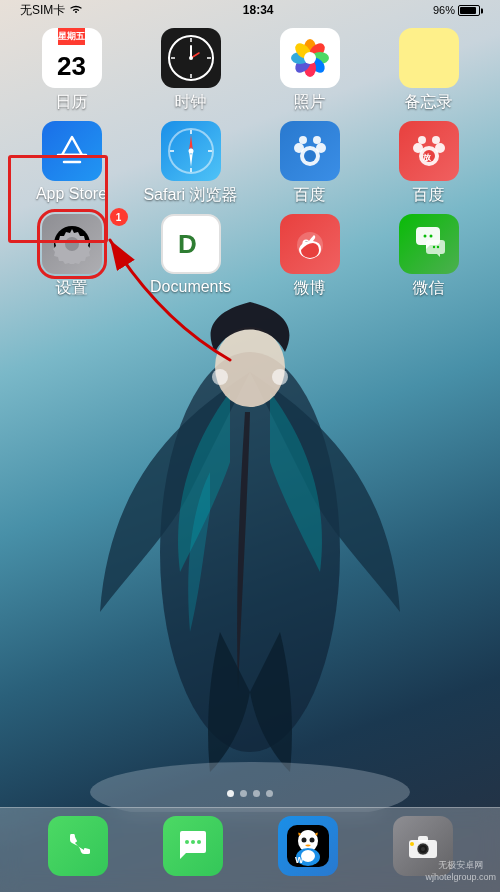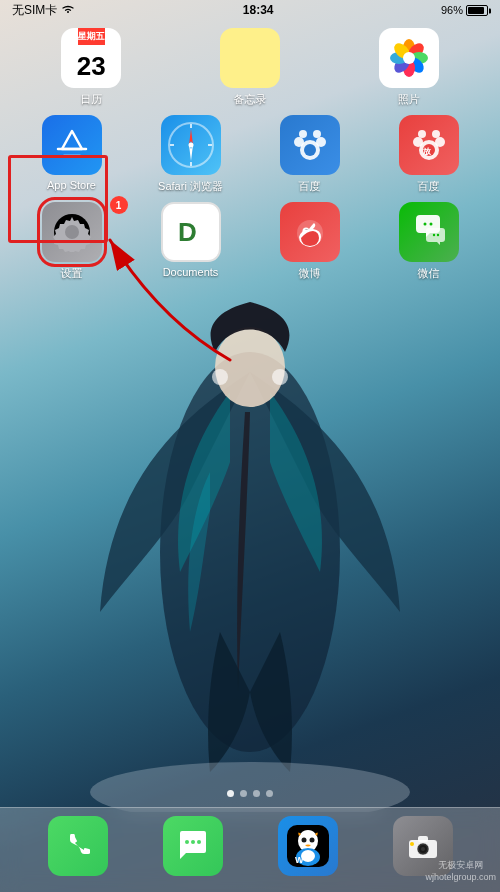--- a/index.html
+++ b/index.html
@@ -35,21 +35,21 @@
 
     
     .status-bar {
       position: absolute;
       top: 0; left: 0; right: 0;
       height: 20px;
       z-index: 10;
       display: flex;
       align-items: center;
       justify-content: space-between;
-      padding: 0 12px;
+      padding: 0 20px;
       color: #000;
       font-size: 12px;
       font-weight: 500;
     }
     .status-left { display: flex; align-items: center; gap: 4px; }
     .status-center { font-size: 12px; font-weight: 600; }
     .status-right { display: flex; align-items: flex-end; gap: 3px; }
 
     
     .battery {
@@ -109,21 +109,21 @@
       border-radius: 13px;
       display: flex;
       align-items: center;
       justify-content: center;
       position: relative;
       overflow: visible;
     }
 
     .app-label {
       margin-top: 4px;
-      font-size: 11px;
+      font-size: 16px;
       color: #fff;
       text-shadow: 0 1px 2px rgba(0,0,0,0.6);
       text-align: center;
       white-space: nowrap;
     }
 
     
     .badge {
       position: absolute;
       top: -6px;
@@ -529,52 +529,70 @@
   <div class="app-row">
 
     <div class="app-item">
       <div class="calendar-icon app-icon">
         <div class="cal-header">星期五</div>
         <div class="cal-date">23</div>
       </div>
       <span class="app-label">日历</span>
     </div>
 
-
-    <div class="app-item">
-      <div class="notes-icon app-icon" style="overflow:hidden;border-radius:13px;">
-        <div class="notes-top"></div>
-        <div class="notes-body">
-          <div class="notes-line" style="background:#aaa;height:2.5px;width:80%;margin-bottom:4px;border-radius:1px;"></div>
-          <div class="notes-line" style="background:#ccc;height:2px;width:65%;margin-bottom:3px;border-radius:1px;"></div>
-          <div class="notes-line" style="background:#ccc;height:2px;width:75%;margin-bottom:3px;border-radius:1px;"></div>
-          <div class="notes-line" style="background:#ccc;height:2px;width:55%;border-radius:1px;"></div>
-        </div>
-      </div>
-      <span class="app-label">备忘录</span>
+    <div class="app-item">
+      <div class="clock-icon app-icon">
+        <svg class="clock-svg" viewBox="0 0 50 50" xmlns="http://www.w3.org/2000/svg">
+          <circle cx="25" cy="25" r="22" fill="#1a1a1a" stroke="#fff" stroke-width="2"></circle>
+
+          <line x1="25" y1="5" x2="25" y2="9" stroke="#fff" stroke-width="1.5"></line>
+          <line x1="25" y1="41" x2="25" y2="45" stroke="#fff" stroke-width="1.5"></line>
+          <line x1="5" y1="25" x2="9" y2="25" stroke="#fff" stroke-width="1.5"></line>
+          <line x1="41" y1="25" x2="45" y2="25" stroke="#fff" stroke-width="1.5"></line>
+
+          <line x1="25" y1="25" x2="25" y2="13" stroke="#fff" stroke-width="2" stroke-linecap="round"></line>
+
+          <line x1="25" y1="25" x2="33" y2="20" stroke="#ff3b30" stroke-width="1.5" stroke-linecap="round"></line>
+          <circle cx="25" cy="25" r="2" fill="#fff"></circle>
+        </svg>
+      </div>
+      <span class="app-label">时钟</span>
     </div>
 
     <div class="app-item">
       <div class="photos-icon app-icon">
         <svg class="photos-svg" viewBox="0 0 50 50" xmlns="http://www.w3.org/2000/svg">
           <rect width="50" height="50" rx="12" fill="#fff"></rect>
 
           <ellipse cx="25" cy="15" rx="6" ry="9" fill="#ff9500" transform="rotate(0,25,25)"></ellipse>
           <ellipse cx="25" cy="15" rx="6" ry="9" fill="#ff3b30" transform="rotate(45,25,25)"></ellipse>
           <ellipse cx="25" cy="15" rx="6" ry="9" fill="#4cd964" transform="rotate(90,25,25)"></ellipse>
           <ellipse cx="25" cy="15" rx="6" ry="9" fill="#007aff" transform="rotate(135,25,25)"></ellipse>
           <ellipse cx="25" cy="15" rx="6" ry="9" fill="#ff2d55" transform="rotate(180,25,25)"></ellipse>
           <ellipse cx="25" cy="15" rx="6" ry="9" fill="#5856d6" transform="rotate(225,25,25)"></ellipse>
           <ellipse cx="25" cy="15" rx="6" ry="9" fill="#34aadc" transform="rotate(270,25,25)"></ellipse>
           <ellipse cx="25" cy="15" rx="6" ry="9" fill="#ffcc00" transform="rotate(315,25,25)"></ellipse>
           <circle cx="25" cy="25" r="6" fill="#fff"></circle>
         </svg>
       </div>
       <span class="app-label">照片</span>
     </div>
+
+    <div class="app-item">
+      <div class="notes-icon app-icon" style="overflow:hidden;border-radius:13px;">
+        <div class="notes-top"></div>
+        <div class="notes-body">
+          <div class="notes-line" style="background:#aaa;height:2.5px;width:80%;margin-bottom:4px;border-radius:1px;"></div>
+          <div class="notes-line" style="background:#ccc;height:2px;width:65%;margin-bottom:3px;border-radius:1px;"></div>
+          <div class="notes-line" style="background:#ccc;height:2px;width:75%;margin-bottom:3px;border-radius:1px;"></div>
+          <div class="notes-line" style="background:#ccc;height:2px;width:55%;border-radius:1px;"></div>
+        </div>
+      </div>
+      <span class="app-label">备忘录</span>
+    </div>
   </div>
 
   <div class="app-row">
 
     <div class="app-item">
       <div class="appstore-icon app-icon">
         <svg width="36" height="36" viewBox="0 0 36 36">
           <path d="M18,4 L28,22 L8,22 Z" fill="none" stroke="#fff" stroke-width="2.5" stroke-linejoin="round"></path>
           <line x1="4" y1="22" x2="32" y2="22" stroke="#fff" stroke-width="2.5" stroke-linecap="round"></line>
           <line x1="10" y1="29" x2="26" y2="29" stroke="#fff" stroke-width="2.5" stroke-linecap="round"></line>

